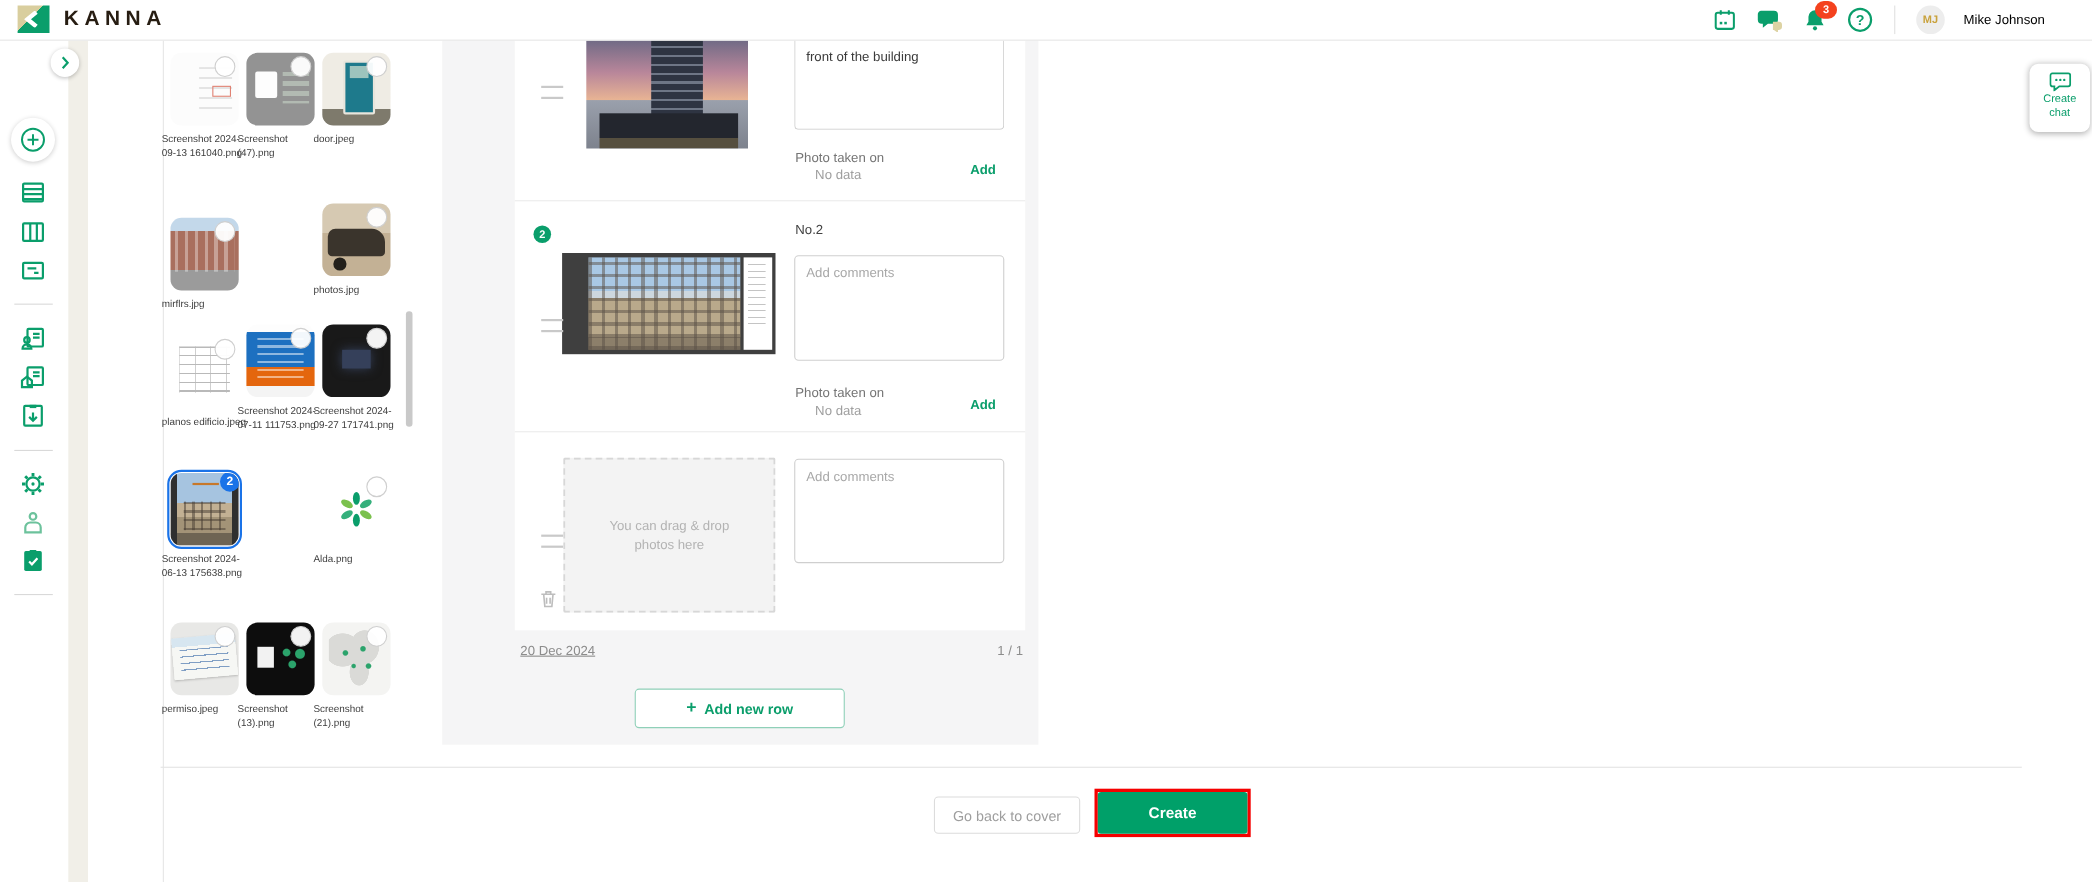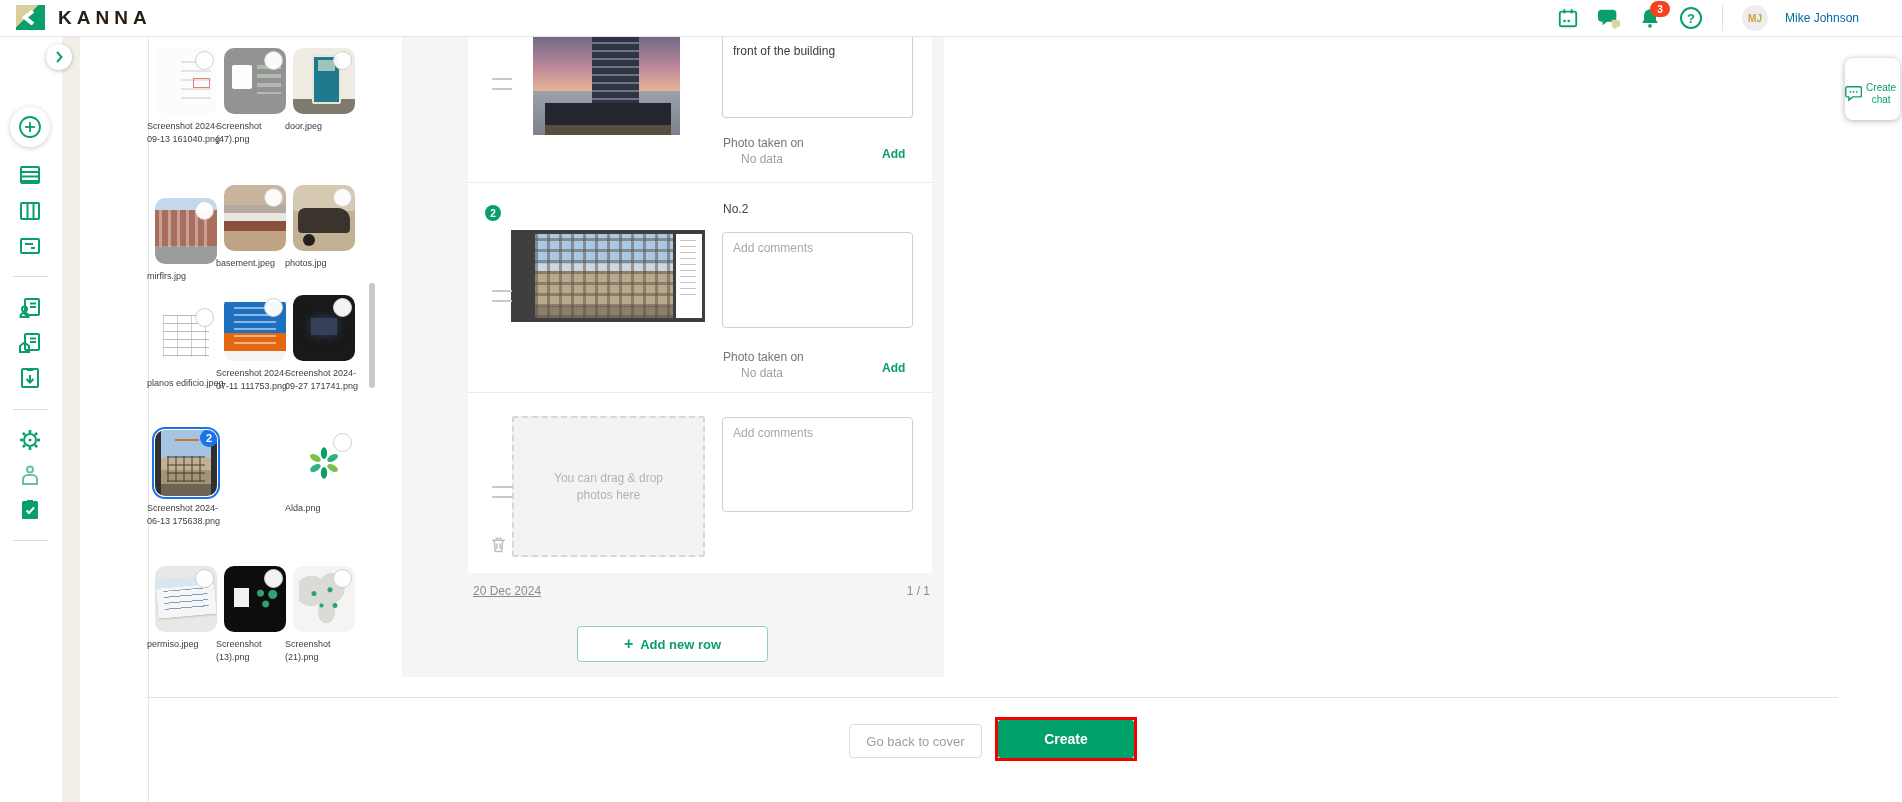--- a/index.html
+++ b/index.html
@@ -15,21 +15,21 @@
   .logo-mark svg{position:absolute;left:6px;top:5px;}
   .logo-text{font-size:19px;font-weight:bold;letter-spacing:5px;color:#271d12;}
   .hicons{position:absolute;left:1556px;top:0;height:36px;display:flex;align-items:center;gap:17px;}
   .hicon{position:relative;width:24px;height:24px;display:flex;align-items:center;justify-content:center;cursor:pointer;}
   .hbadge{position:absolute;top:-5px;right:-8px;min-width:16px;height:16px;border-radius:8px;
           background:#f4421e;color:#fff;font-size:10px;font-weight:bold;
           display:flex;align-items:center;justify-content:center;padding:0 2px;}
   .hdivider{width:1px;height:26px;background:#e0e0e0;margin:0 2px;}
   .avatar{width:26px;height:26px;border-radius:50%;background:#ededed;color:#c9a23c;
           font-size:10px;font-weight:bold;display:flex;align-items:center;justify-content:center;}
-  .username{font-size:12px;color:#0369a1;white-space:nowrap;}
+  .username{font-size:12px;color:#000000;white-space:nowrap;}
 
   
   .rail{position:absolute;left:0;top:36px;width:62px;bottom:0;background:#fff;z-index:10;}
   .strip{position:absolute;left:62px;top:36px;width:18px;bottom:0;background:#f1efe8;}
   .chev{position:absolute;left:46px;top:44px;width:26px;height:26px;border-radius:50%;
         background:#fff;box-shadow:0 1px 4px rgba(0,0,0,.25);z-index:20;
         display:flex;align-items:center;justify-content:center;cursor:pointer;}
   .plusbtn{position:absolute;left:10px;top:71px;width:40px;height:40px;border-radius:50%;
            background:#fff;box-shadow:0 1px 5px rgba(0,0,0,.2);
            display:flex;align-items:center;justify-content:center;cursor:pointer;}
@@ -158,21 +158,21 @@
   .bottomline{position:absolute;left:146px;top:697px;width:1692px;height:1px;background:#e3e3e3;}
   .btn-back{position:absolute;left:849px;top:724px;width:133px;height:34px;box-sizing:border-box;
       background:#fff;border:1px solid #dcdcdc;border-radius:4px;color:#9e9e9e;font-size:13px;
       display:flex;align-items:center;justify-content:center;cursor:pointer;}
   .create-annot{position:absolute;left:995px;top:717px;border:3px solid #f50000;}
   .btn-create{width:136px;height:38px;background:#00a069;color:#fff;font-size:14px;font-weight:bold;
       border:none;border-radius:3px;display:flex;align-items:center;justify-content:center;cursor:pointer;}
 
   
   .chatw{position:absolute;left:1845px;top:58px;width:55px;height:62px;background:#fff;border-radius:8px;
-      box-shadow:0 1px 6px rgba(0,0,0,.3);display:flex;flex-direction:row;align-items:center;
+      box-shadow:0 1px 6px rgba(0,0,0,.3);display:flex;flex-direction:column;align-items:center;
       padding-top:7px;box-sizing:border-box;cursor:pointer;}
   .chatw .cwlabel{margin-top:2px;width:44px;text-align:center;font-size:10px;line-height:12px;color:#0a9e6b;}
 </style>
 </head>
 <body>
 
 <div class="app">
 
   <div class="header">
     <div class="logo">
@@ -334,26 +334,20 @@
       </div>
     <div class="tname">door.jpeg</div>
   </div>
 
   <div class="thumb" style="left:147px;top:198px">
     <div class="timg k4">
         <span class="selc"></span>
       </div>
     <div class="tname">mirflrs.jpg</div>
   </div>
-  <div class="thumb" style="left:216px;top:185px">
-    <div class="timg k5">
-        <span class="selc"></span>
-      </div>
-    <div class="tname">basement.jpeg</div>
-  </div>
   <div class="thumb" style="left:285px;top:185px">
     <div class="timg k6">
         <span class="selc"></span>
       </div>
     <div class="tname">photos.jpg</div>
   </div>
 
   <div class="thumb" style="left:147px;top:305px">
     <div class="timg k7">
         <span class="selc"></span>

